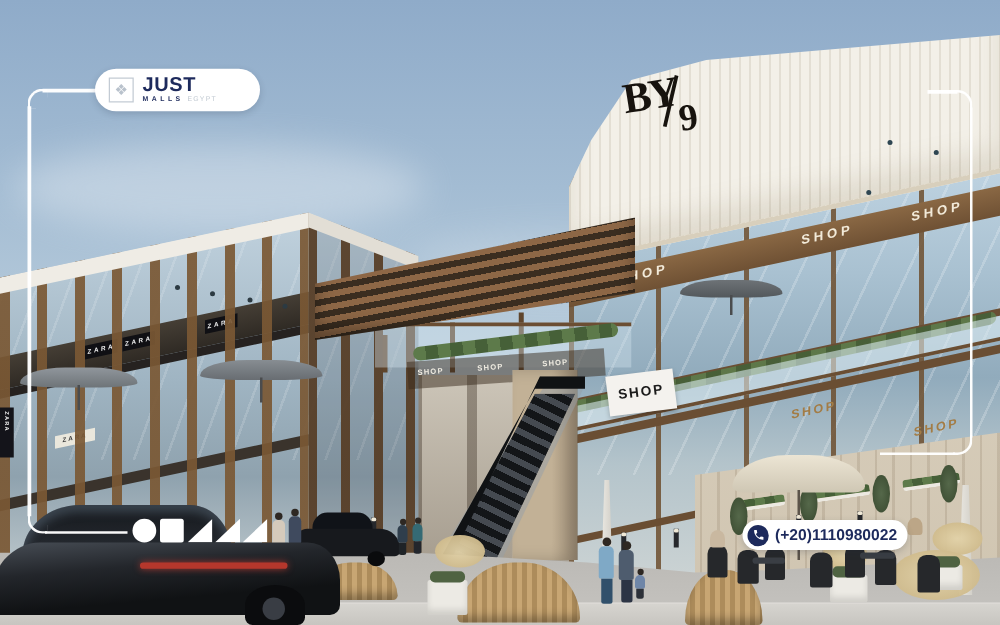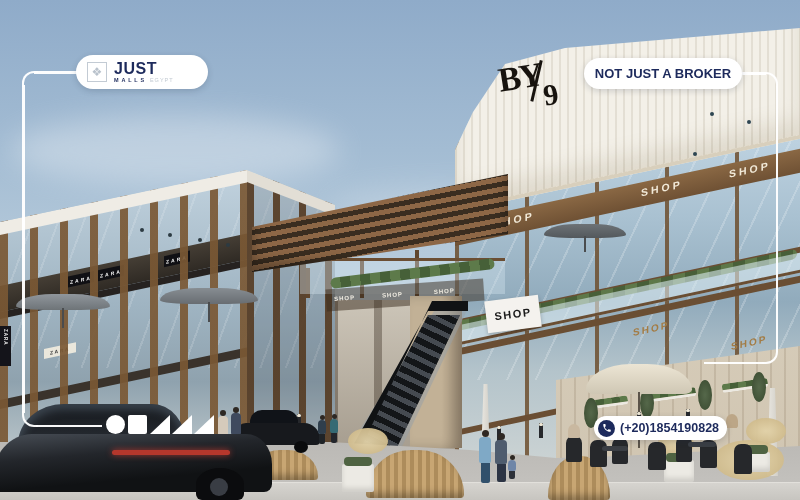--- a/index.html
+++ b/index.html
@@ -390,25 +390,22 @@
   <div id="badge-sadan" class="abs">
     <div id="s-icon">❖</div>
     <div id="s-col">
       <span id="s-title">JUST</span>
       <span id="s-sub">
         <span class="m">MALLS</span>
         <span class="e">EGYPT</span>
       </span>
     </div>
   </div>
-  <div id="badge-tagline" class="abs">
-    <span>NOT JUST A BROKER</span>
-  </div>
   <div id="badge-phone" class="abs">
     <div id="p-icon">
       <svg viewBox="0 0 24 24" width="10" height="10">
           <path fill="#fff" d="M6.62 10.79a15.05 15.05 0 0 0 6.59 6.59l2.2-2.2a1 1 0 0 1 1.02-.24c1.12.37 2.33.57 3.57.57a1 1 0 0 1 1 1V20a1 1 0 0 1-1 1C10.85 21 3 13.15 3 3.5a1 1 0 0 1 1-1h3.5a1 1 0 0 1 1 1c0 1.24.2 2.45.57 3.57a1 1 0 0 1-.25 1.02l-2.2 2.2z"></path>
         </svg>
     </div>
-    <span id="p-num">(+20)1854190828</span>
+    <span id="p-num">(+20)1110980022</span>
   </div>
 
 </div>
 
 </body></html>

